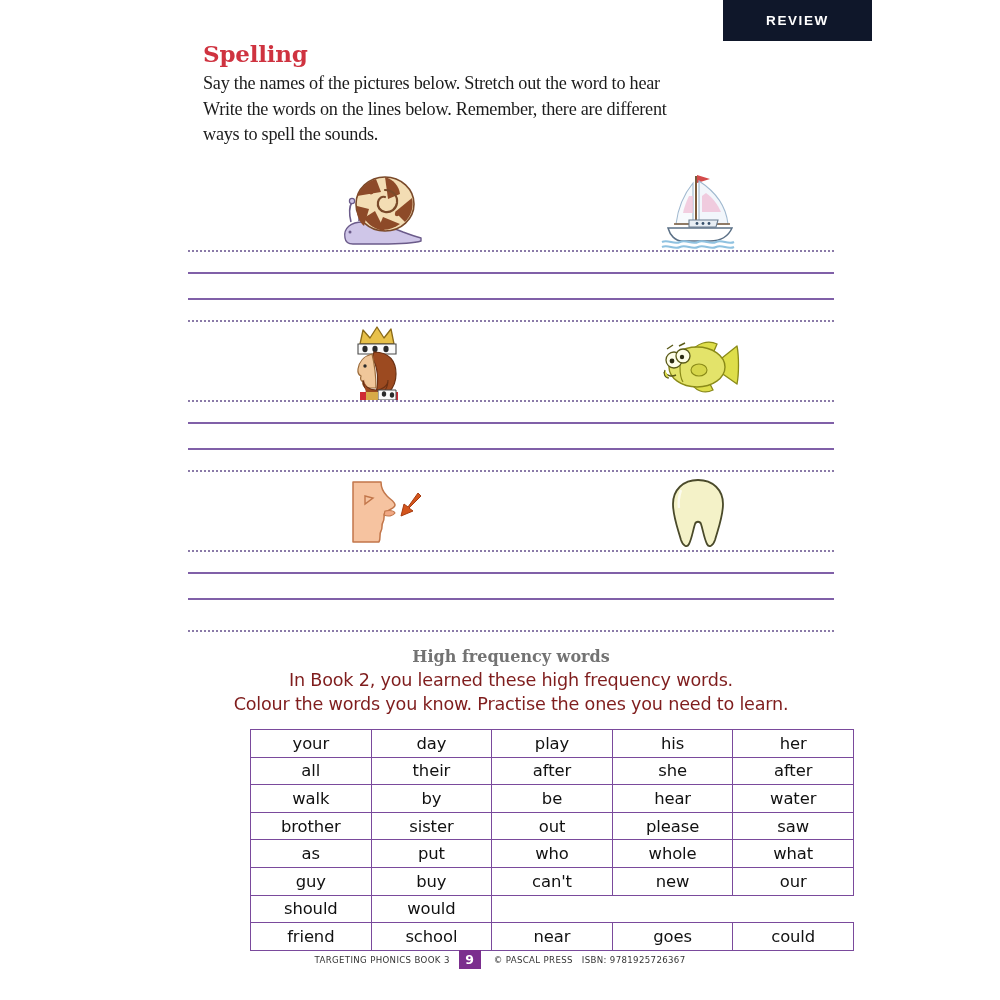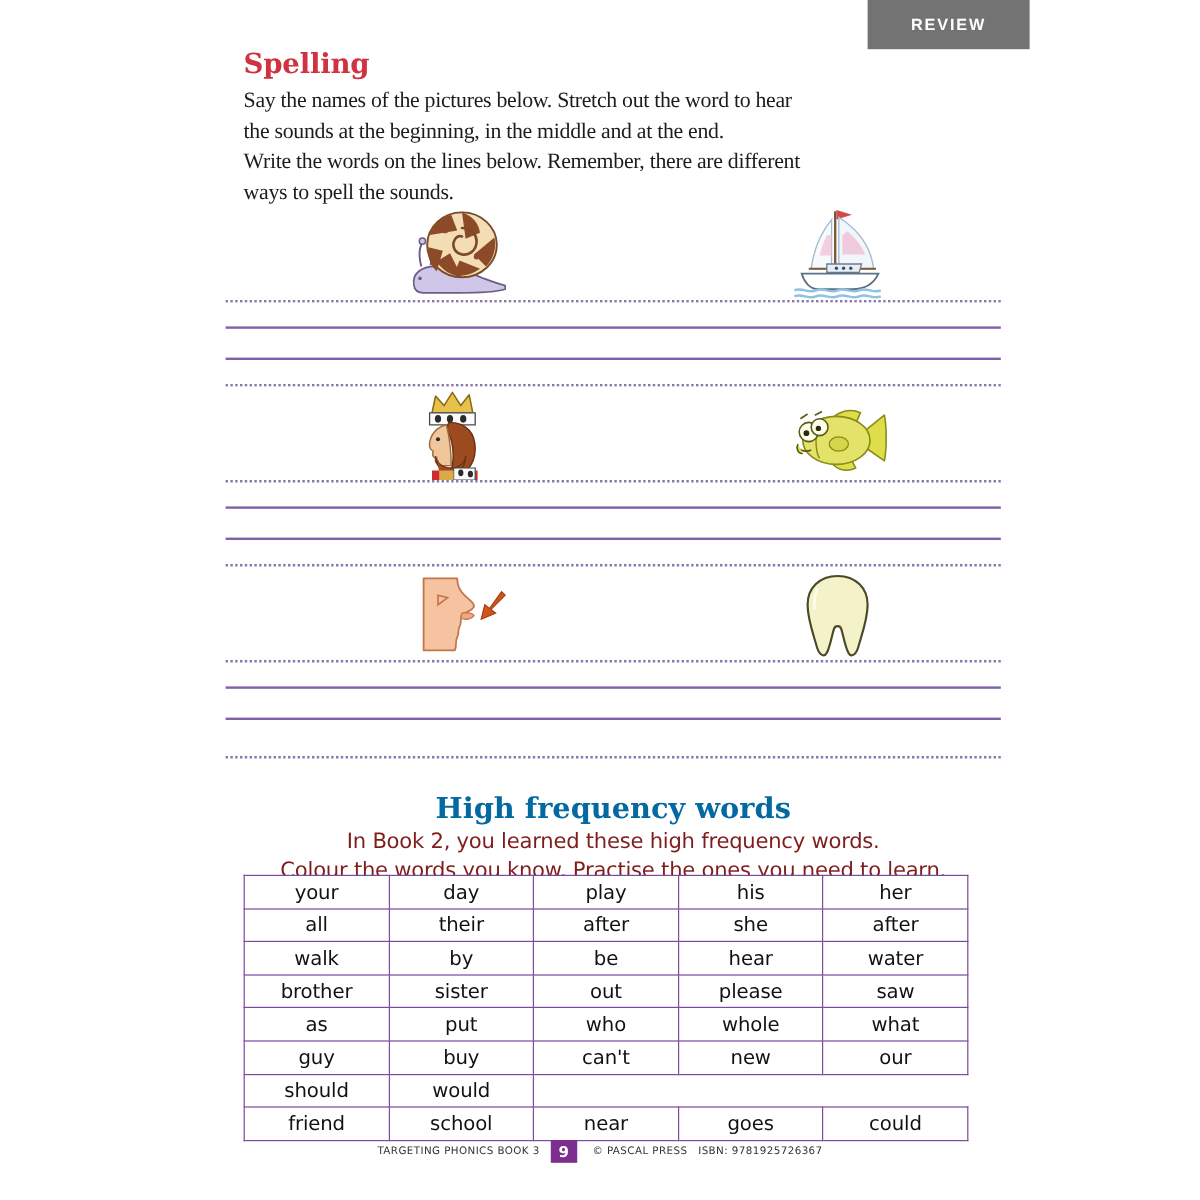--- a/index.html
+++ b/index.html
@@ -13,23 +13,23 @@
     font-family: "Liberation Sans", sans-serif;
     position: relative;
     overflow: hidden;
   }
 
   
   #review-tab {
     position: absolute;
     top: 0;
     left: 723px;
-    width: 135px;
+    width: 149px;
     height: 41px;
-    background: #737373;
+    background: #0f172a;
     color: #ffffff;
     display: flex;
     align-items: center;
     justify-content: center;
     font-size: 13.5px;
     letter-spacing: 1.6px;
     font-weight: 600;
   }
 
   
@@ -119,25 +119,25 @@
 
   
   #hf-section {
     position: absolute;
     left: 185px;
     top: 643px;
     width: 652px;
     text-align: center;
   }
   .hf-title {
-    color: #0369a1;
+    color: #737373;
     font-family: "DejaVu Serif", serif;
-    font-size: 24px;
+    font-size: 16px;
     font-weight: bold;
-    margin: 16px 0 2px 0;
+    margin: 4px 0 2px 0;
   }
   .hf-sub {
     font-family: "DejaVu Sans", sans-serif;
     font-size: 17.6px;
     line-height: 24px;
     color: #7f1d1d;
     letter-spacing: -0.2px;
   }
   .hf-sub .ln { display: block; }
 
@@ -145,20 +145,21 @@
   #word-table-wrap {
     position: absolute;
     left: 203px;
     top: 729px;
     width: 604px;
   }
   table.word-table {
     border-collapse: collapse;
     width: 604px;
     table-layout: fixed;
+    margin-left: 47px;
   }
   table.word-table td {
     border: 1.4px solid #7a4a9c;
     height: 26.6px;
     text-align: center;
     vertical-align: middle;
     font-family: "DejaVu Sans", sans-serif;
     font-size: 16.4px;
     color: #111111;
     letter-spacing: -0.1px;
@@ -205,21 +206,20 @@
 <div id="page">
 
   <div id="review-tab">
     <span>REVIEW</span>
   </div>
 
   <div class="content">
     <h2 class="section-title">Spelling</h2>
     <p class="instructions">
       <span class="ln">Say the names of the pictures below. Stretch out the word to hear</span>
-      <span class="ln">the sounds at the beginning, in the middle and at the end.</span>
       <span class="ln">Write the words on the lines below. Remember, there are different</span>
       <span class="ln">ways to spell the sounds.</span>
     </p>
   </div>
 
   <div id="writing-area">
 
     <div class="writing-block">
       <div class="pic-row">
         <div class="pic-slot left">

